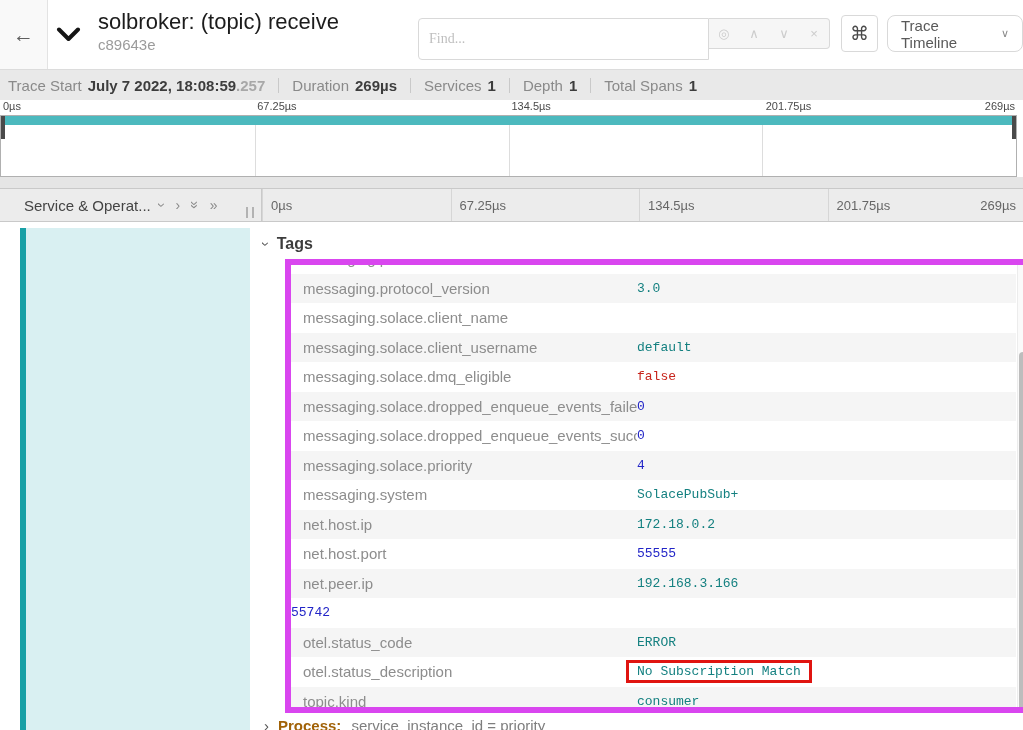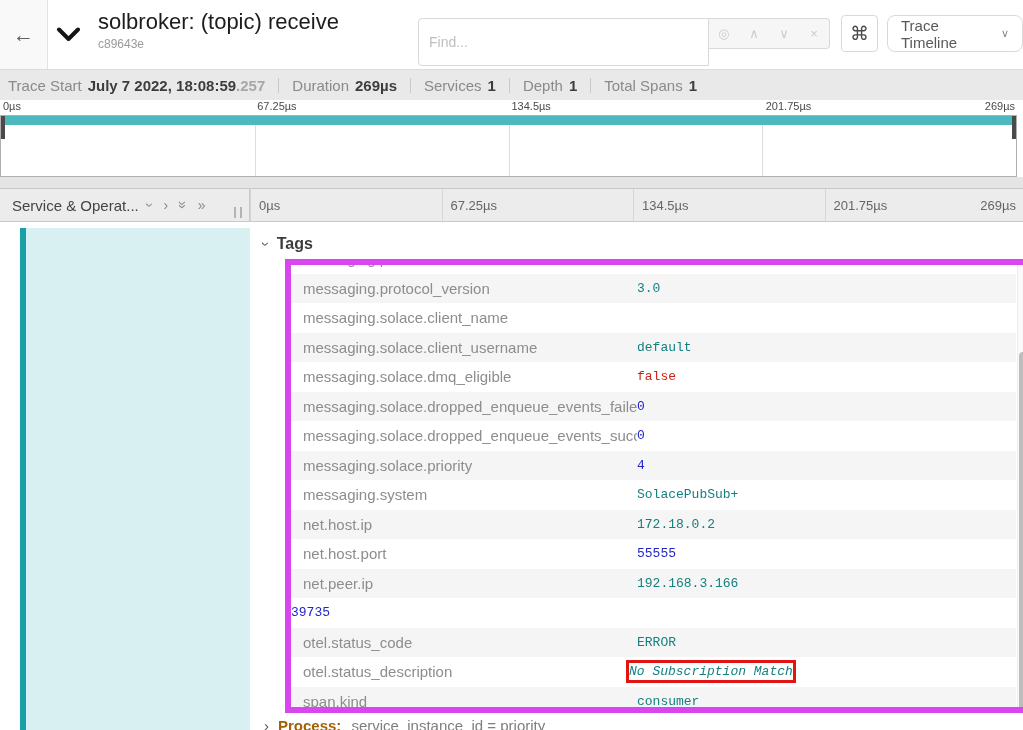--- a/index.html
+++ b/index.html
@@ -8,26 +8,26 @@
   .screen { position:relative; width:1023px; height:730px; overflow:hidden; background:#fff; }
 
   
   .header { position:absolute; left:0; top:0; width:1023px; height:69px; background:#fff; }
   .back-btn { position:absolute; left:0; top:0; width:48px; height:69px; background:#f9f9f9;
               border-right:1px solid #e3e3e3; display:flex; align-items:center; justify-content:center;
               font-size:21px; color:#5f5f5f; cursor:pointer; }
   .title-chevron { position:absolute; left:56px; top:27px; cursor:pointer; }
   .title-wrap { position:absolute; left:98px; top:8px; }
   .trace-title { font-size:22px; color:#1c1c1c; line-height:27px; }
-  .trace-id { font-size:12px; color:#9b9b9b; line-height:19px; }
+  .trace-id { font-size:15px; color:#9b9b9b; line-height:19px; }
 
   .find-group { position:absolute; left:418px; top:18px; height:31px; display:flex; }
-  .find-input { width:291px; height:48px; border:1px solid #d9d9d9; border-radius:4px 0 0 4px;
+  .find-input { width:291px; height:42px; border:1px solid #d9d9d9; border-radius:4px 0 0 4px;
                 padding:0 10px; font-size:14px; color:#444; outline:none;
-                font-family:Liberation Sans, sans-serif; }
+                font-family:Liberation Serif, serif; }
   .find-input::placeholder { color:#bfbfbf; }
   .find-controls { display:flex; background:#f6f6f6; border:1px solid #d9d9d9; border-left:none;
                    border-radius:0 4px 4px 0; }
   .find-seg { width:30px; display:flex; align-items:center; justify-content:center;
               color:#ccc; font-size:13px; cursor:pointer; }
   .cmd-btn { position:absolute; left:841px; top:15px; width:37px; height:37px; background:#fff;
              border:1px solid #d9d9d9; border-radius:4px; display:flex; align-items:center;
              justify-content:center; font-size:19px; color:#4a4a4a; cursor:pointer; }
   .view-btn { position:absolute; left:887px; top:15px; height:37px; background:#fff;
               border:1px solid #d9d9d9; border-radius:8px; display:flex; align-items:center;
@@ -55,21 +55,21 @@
   .grid-line { position:absolute; top:0; bottom:0; width:1px; background:#ddd; }
   .gl1 { left:25%; } .gl2 { left:50%; } .gl3 { left:75%; }
   .mini-span-bar { position:absolute; left:0; top:0; right:0; height:9px;
                    background:var(--minimap-teal,#4cb9be); }
   .scrub { position:absolute; top:0; width:4px; height:23px; background:#4a4a4a; cursor:ew-resize; }
   .scrub-left { left:0; } .scrub-right { right:0; }
   .gray-strip { position:absolute; left:0; top:177px; width:1023px; height:11px; background:#e5e5e5; }
 
   
   .tl-header { position:absolute; left:0; top:188px; width:1023px; height:34px; background:#ececec;
-               border-top:1px solid #c9c9c9; border-bottom:1px solid #c9c9c9; display:flex; }
+               border-top:1px solid #c9c9c9; border-bottom:1px solid #c9c9c9; display:flex;padding-left:12px; }
   .svc-col { position:relative; width:250px; height:100%; border-right:1px solid #c9c9c9;
              display:flex; align-items:center; padding-left:12px; }
   .svc-title { font-size:15px; color:#444; margin-right:9px; }
   .svc-icon { color:#8a8a8a; font-size:14px; margin-right:11px; cursor:pointer; line-height:1; }
   .rot { display:inline-block; transform:rotate(90deg); }
   .drag-handle { position:absolute; right:7px; bottom:3px; width:8px; height:11px;
                  border-left:2px solid #b3b3b3; border-right:2px solid #b3b3b3; cursor:col-resize; }
   .tick-col { flex:1; display:flex; align-items:center; padding-left:8px; font-size:13px;
               color:#666; border-left:1px solid #d6d6d6; }
   .tick-col:first-of-type { border-left:none; }
@@ -91,21 +91,21 @@
   .tags-rows { margin-top:-21px; margin-right:11px; }
   .tag-row { display:flex; align-items:center; height:29.5px; }
   .tag-row:nth-child(even) { background:#f5f5f5; }
   .tag-key { width:346px; padding-left:12px; font-size:15px; color:#8d8d8d;
              white-space:nowrap; overflow:hidden; }
   .tag-value { flex:1; font-family:"Liberation Mono", monospace; font-size:13px; white-space:nowrap; }
   .val.string { color:var(--value-string,#148080); }
   .val.number { color:var(--value-number,#2225c7); }
   .val.bool   { color:var(--value-bool,#c7241b); }
   .val.annotated { display:inline-block; border:3px solid var(--annotation-red,#e01410);
-                   padding:1px 0; margin-left:-11px;font-style:italic; }
+                   padding:1px 8px; margin-left:-11px; }
   .tags-scrollbar { position:absolute; right:0; top:0; bottom:0; width:10px; background:#fafafa;
                     border-left:1px solid #ececec; }
   .tags-thumb { position:absolute; left:1px; top:87px; width:8px; height:360px; background:#bdbdbd;
                 border-radius:4px; cursor:grab; }
   .process-line { position:absolute; left:14px; top:489px; display:flex; align-items:center;
                   font-size:15px; white-space:nowrap; cursor:pointer; }
   .proc-chevron { color:#555; font-size:15px; margin-right:9px; }
   .proc-label { font-weight:bold; color:#a16207; margin-right:10px; }
   .proc-summary { color:#7e7e7e; }
 </style>
@@ -263,32 +263,32 @@
             </div>
             <div class="tag-row">
               <div class="tag-key">net.host.port</div>
               <div class="tag-value"><span class="val number">55555</span></div>
             </div>
             <div class="tag-row">
               <div class="tag-key">net.peer.ip</div>
               <div class="tag-value"><span class="val string">192.168.3.166</span></div>
             </div>
             <div class="tag-row">
-              <div class="tag-value"><span class="val number">39735</span></div>
+              <div class="tag-value"><span class="val number">55742</span></div>
             </div>
             <div class="tag-row">
               <div class="tag-key">otel.status_code</div>
               <div class="tag-value"><span class="val string">ERROR</span></div>
             </div>
             <div class="tag-row">
               <div class="tag-key">otel.status_description</div>
               <div class="tag-value"><span class="val string annotated">No Subscription Match</span></div>
             </div>
             <div class="tag-row">
-              <div class="tag-key">span.kind</div>
+              <div class="tag-key">topic.kind</div>
               <div class="tag-value"><span class="val string">consumer</span></div>
             </div>
           </div>
         <div class="tags-scrollbar">
           <div class="tags-thumb"></div>
         </div>
       </div>
       <div class="process-line">
         <span class="proc-chevron">›</span>
         <span class="proc-label">Process:</span>

